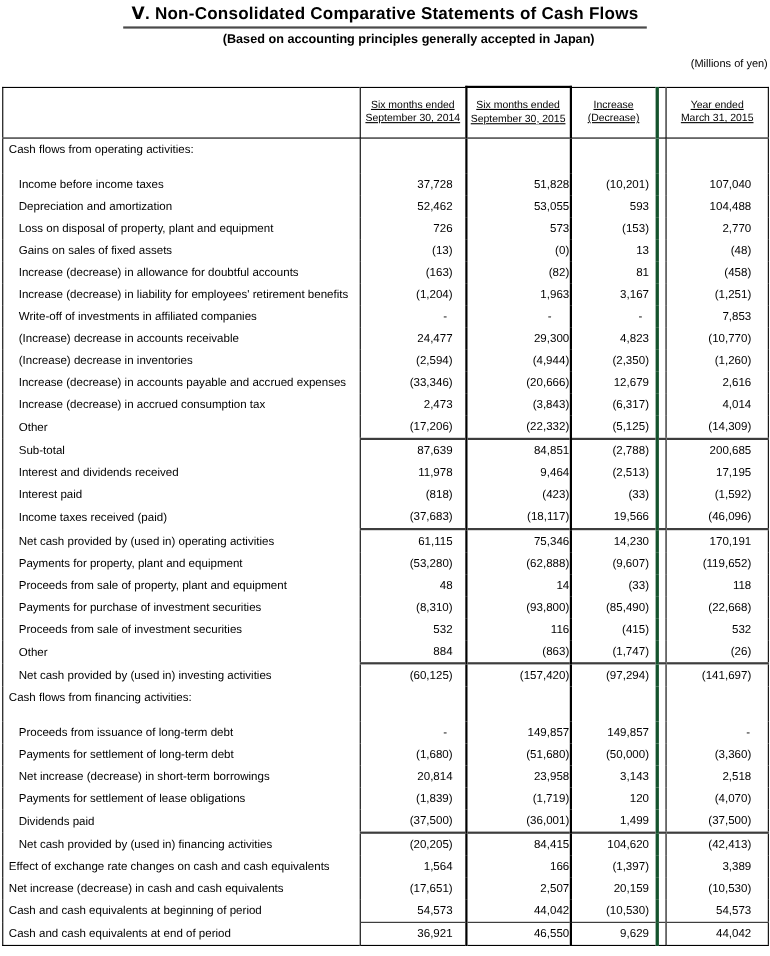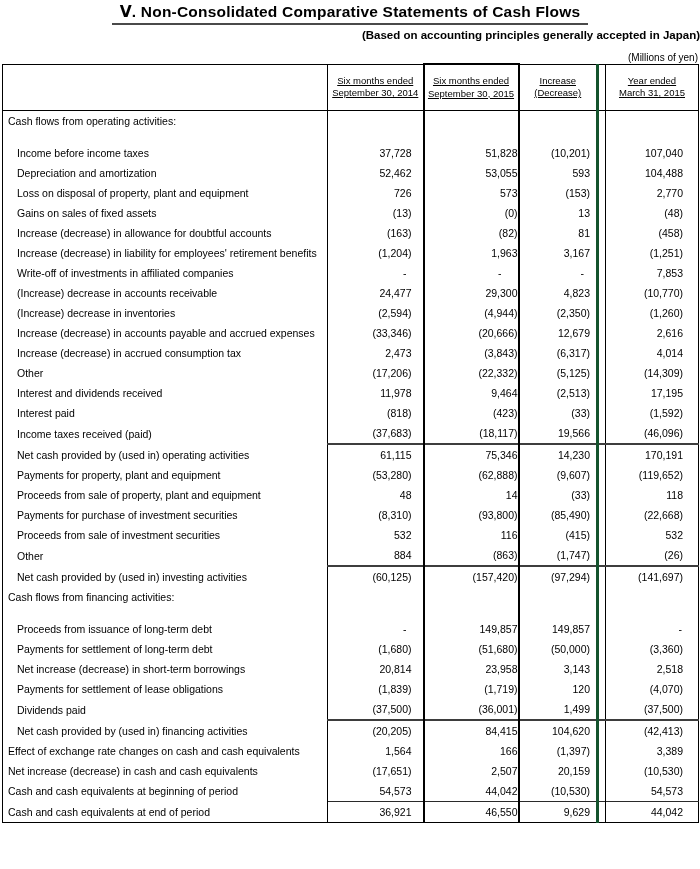--- a/index.html
+++ b/index.html
@@ -12,25 +12,25 @@
 
   
   .title-wrap { text-align:center; margin-top:3px; }
   .title {
     display:inline-block;
     font-size:15.5px; font-weight:bold; letter-spacing:0.2px;
     border-bottom:2px solid #4a4a4a;
     padding:0 8px 2px 8px;
   }
   .subtitle {
-    text-align:right; font-size:11.5px; font-weight:bold; margin-top:4px;margin-left:43px;
+    text-align:center; font-size:11.5px; font-weight:bold; margin-top:4px;margin-left:43px;
   }
   .unit-note {
     text-align:right; font-size:10px;
-    margin:11px 2px 0 0;
+    margin:11px 2px 14px 0;
   }
 
   
   table.cf {
     border-collapse:collapse; table-layout:fixed;
     width:696px; margin-left:2px;
     border:1.5px solid #000;
   }
   col.w-label { width:325px; }
   col.w-c1 { width:96px; }
@@ -218,20 +218,28 @@
           <td class="num c4 ruled">4,014</td>
         </tr>
         <tr class="item">
           <td class="lab b-label ind">Other</td>
           <td class="num c1 ruled">(17,206)</td>
           <td class="num c2 b-c2 ruled">(22,332)</td>
           <td class="num c3 b-c3 ruled">(5,125)</td>
           <td class="b-sp ruled"></td>
           <td class="num c4 ruled">(14,309)</td>
         </tr>
+        <tr class="item line-thick">
+          <td class="lab b-label ind">Sub-total</td>
+          <td class="num c1 ruled">87,639</td>
+          <td class="num c2 b-c2 ruled">84,851</td>
+          <td class="num c3 b-c3 ruled">(2,788)</td>
+          <td class="b-sp ruled"></td>
+          <td class="num c4 ruled">200,685</td>
+        </tr>
         <tr class="item">
           <td class="lab b-label ind">Interest and dividends received</td>
           <td class="num c1 ruled">11,978</td>
           <td class="num c2 b-c2 ruled">9,464</td>
           <td class="num c3 b-c3 ruled">(2,513)</td>
           <td class="b-sp ruled"></td>
           <td class="num c4 ruled">17,195</td>
         </tr>
         <tr class="item">
           <td class="lab b-label ind">Interest paid</td>

